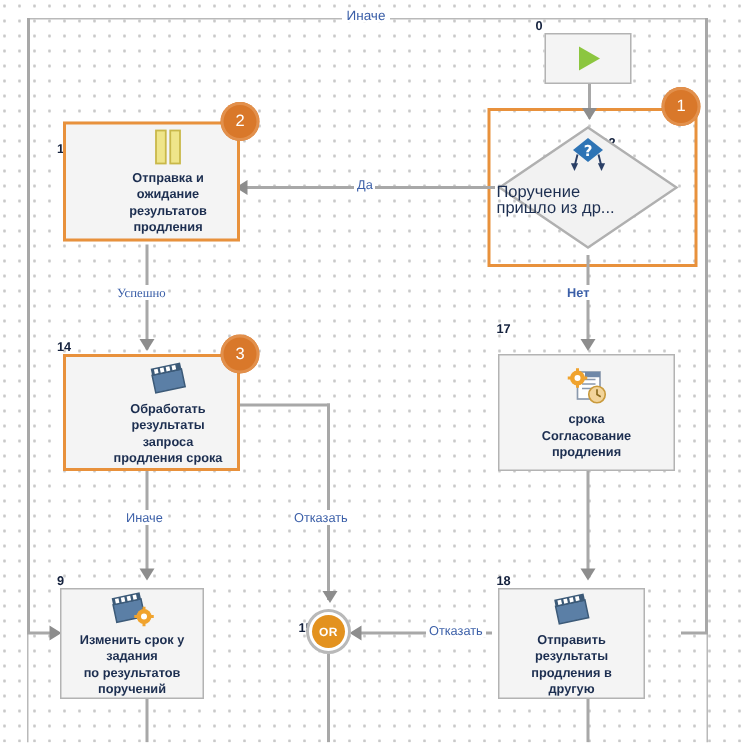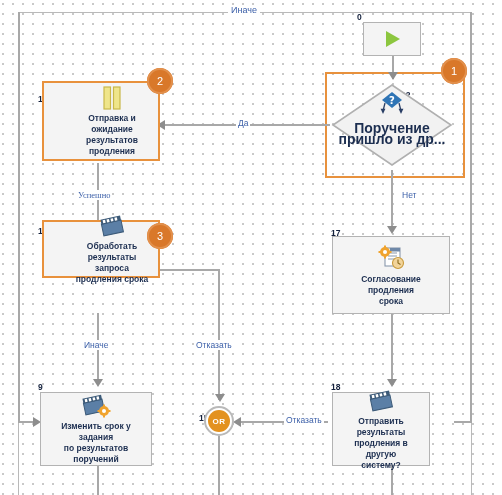--- a/index.html
+++ b/index.html
@@ -99,25 +99,24 @@
   .diamond{
     position:absolute;
     display:flex;flex-direction:column;
     align-items:center;justify-content:center;
   }
   .diamond .dshape{
     position:absolute;inset:0;
   }
   .diamond .dcontent{
     position:relative;
-    text-align:center;
     color:#1c2e50;
-    font-size:14px;
+    font-size:11px;
     line-height:11px;
-    font-weight:bold;
+    font-weight:normal;
     width:100%;
   }
 
   
   .or-node{
     position:absolute;
     width:30px;height:30px;
     border-radius:50%;
     border:2px solid #b9b9b9;
     background:#ffffff;
@@ -160,21 +159,21 @@
 
   <div class="line-v" style="left:392px;top:55px;height:24px;"></div>
   <div class="arrow down" style="left:388px;top:72px;"></div>
 
   <div class="line-h" style="left:162px;top:124px;width:168px;"></div>
   <div class="arrow left" style="left:157px;top:120px;"></div>
   <div class="edge-label" style="left:236px;top:118px;">Да</div>
 
   <div class="line-v" style="left:391px;top:170px;height:62px;"></div>
   <div class="arrow down" style="left:387px;top:226px;"></div>
-  <div class="edge-label" style="left:400px;top:190px;">Нет</div>
+  <div class="edge-label" style="left:376px;top:190px;font-weight:bold;">Нет</div>
 
   <div class="line-v" style="left:97px;top:163px;height:70px;"></div>
   <div class="arrow down" style="left:93px;top:226px;"></div>
   <div class="edge-label" style="left:76px;top:190px;font-family:Liberation Serif, serif;">Успешно</div>
 
   <div class="line-v" style="left:97px;top:313px;height:72px;"></div>
   <div class="arrow down" style="left:93px;top:379px;"></div>
   <div class="edge-label" style="left:82px;top:340px;">Иначе</div>
 
   <div class="line-h" style="left:160px;top:269px;width:60px;"></div>
@@ -246,21 +245,21 @@
     <div class="label">
       <div>Отправка и ожидание</div>
       <div>результатов продления</div>
     </div>
   </div>
   <div class="badge" style="left:147px;top:68px;">
     <span>2</span>
   </div>
 
   <div class="num" style="left:38px;top:226px;">14</div>
-  <div class="node sel" style="left:42px;top:220px;width:118px;height:58px;align-items:center;">
+  <div class="node sel" style="left:42px;top:236px;width:118px;height:78px;align-items:center;">
     <span class="ico">
       <svg width="30" height="26" viewBox="0 0 30 26">
         <g transform="rotate(-12 15 13)">
           <rect x="5" y="9" width="20" height="12" fill="#5b7fa6" stroke="#3c5a78" stroke-width="1"></rect>
           <rect x="5" y="4.5" width="20" height="5" fill="#3c5a78"></rect>
           <g fill="#ffffff">
             <rect x="7" y="5.5" width="2.5" height="3"></rect>
             <rect x="11" y="5.5" width="2.5" height="3"></rect>
             <rect x="15" y="5.5" width="2.5" height="3"></rect>
             <rect x="19" y="5.5" width="2.5" height="3"></rect>
@@ -270,21 +269,21 @@
     </span>
     <div class="label">
       <div>Обработать результаты</div>
       <div>запроса продления срока</div>
     </div>
   </div>
   <div class="badge" style="left:147px;top:223px;">
     <span>3</span>
   </div>
 
-  <div class="num" style="left:331px;top:228px;text-align:right;">17</div>
+  <div class="num" style="left:331px;top:214px;text-align:right;">17</div>
   <div class="node" style="left:332px;top:236px;width:118px;height:78px;">
     <span class="ico">
       <svg width="32" height="28" viewBox="0 0 32 28">
         <rect x="10" y="4" width="15" height="18" fill="#ffffff" stroke="#8a99ad" stroke-width="1.1"></rect>
         <g stroke="#8a99ad" stroke-width="1">
           <line x1="13" y1="9" x2="22" y2="9"></line>
           <line x1="13" y1="12" x2="22" y2="12"></line>
           <line x1="13" y1="15" x2="20" y2="15"></line>
         </g>
         <rect x="15" y="4" width="10" height="3.5" fill="#6f88a8"></rect>
@@ -296,27 +295,27 @@
             <rect x="9" y="11.5" width="2" height="3"></rect>
             <rect x="3.5" y="7" width="3" height="2"></rect>
             <rect x="13.5" y="7" width="3" height="2"></rect>
           </g>
         </g>
         <circle cx="23" cy="19" r="5.5" fill="#f2d49a" stroke="#c99a3c" stroke-width="1.1"></circle>
         <path d="M23,15.5 L23,19 L25.5,20.5" stroke="#8a6a1e" stroke-width="1.1" fill="none"></path>
       </svg>
     </span>
     <div class="label">
+      <div>срока</div>
       <div>Согласование продления</div>
-      <div>срока</div>
     </div>
   </div>
 
   <div class="num" style="left:38px;top:382px;">9</div>
-  <div class="node" style="left:40px;top:392px;width:112px;height:74px;">
+  <div class="node" style="left:40px;top:392px;width:96px;height:74px;">
     <span class="ico">
       <svg width="32" height="26" viewBox="0 0 32 26">
         <g transform="rotate(-12 14 12)">
           <rect x="4" y="8" width="19" height="12" fill="#5b7fa6" stroke="#3c5a78" stroke-width="1"></rect>
           <rect x="4" y="3.5" width="19" height="5" fill="#3c5a78"></rect>
           <g fill="#ffffff">
             <rect x="6" y="4.5" width="2.4" height="3"></rect>
             <rect x="10" y="4.5" width="2.4" height="3"></rect>
             <rect x="14" y="4.5" width="2.4" height="3"></rect>
             <rect x="18" y="4.5" width="2.4" height="3"></rect>
@@ -353,21 +352,20 @@
             <rect x="11" y="5.5" width="2.5" height="3"></rect>
             <rect x="15" y="5.5" width="2.5" height="3"></rect>
             <rect x="19" y="5.5" width="2.5" height="3"></rect>
           </g>
         </g>
       </svg>
     </span>
     <div class="label">
       <div>Отправить результаты</div>
       <div>продления в другую</div>
-      <div>систему?</div>
     </div>
   </div>
 
   <div class="num" style="left:199px;top:413px;text-align:center;">15</div>
   <div class="or-node" style="left:204px;top:406px;">
     <div class="or-inner">
       <span>OR</span>
     </div>
   </div>
 

